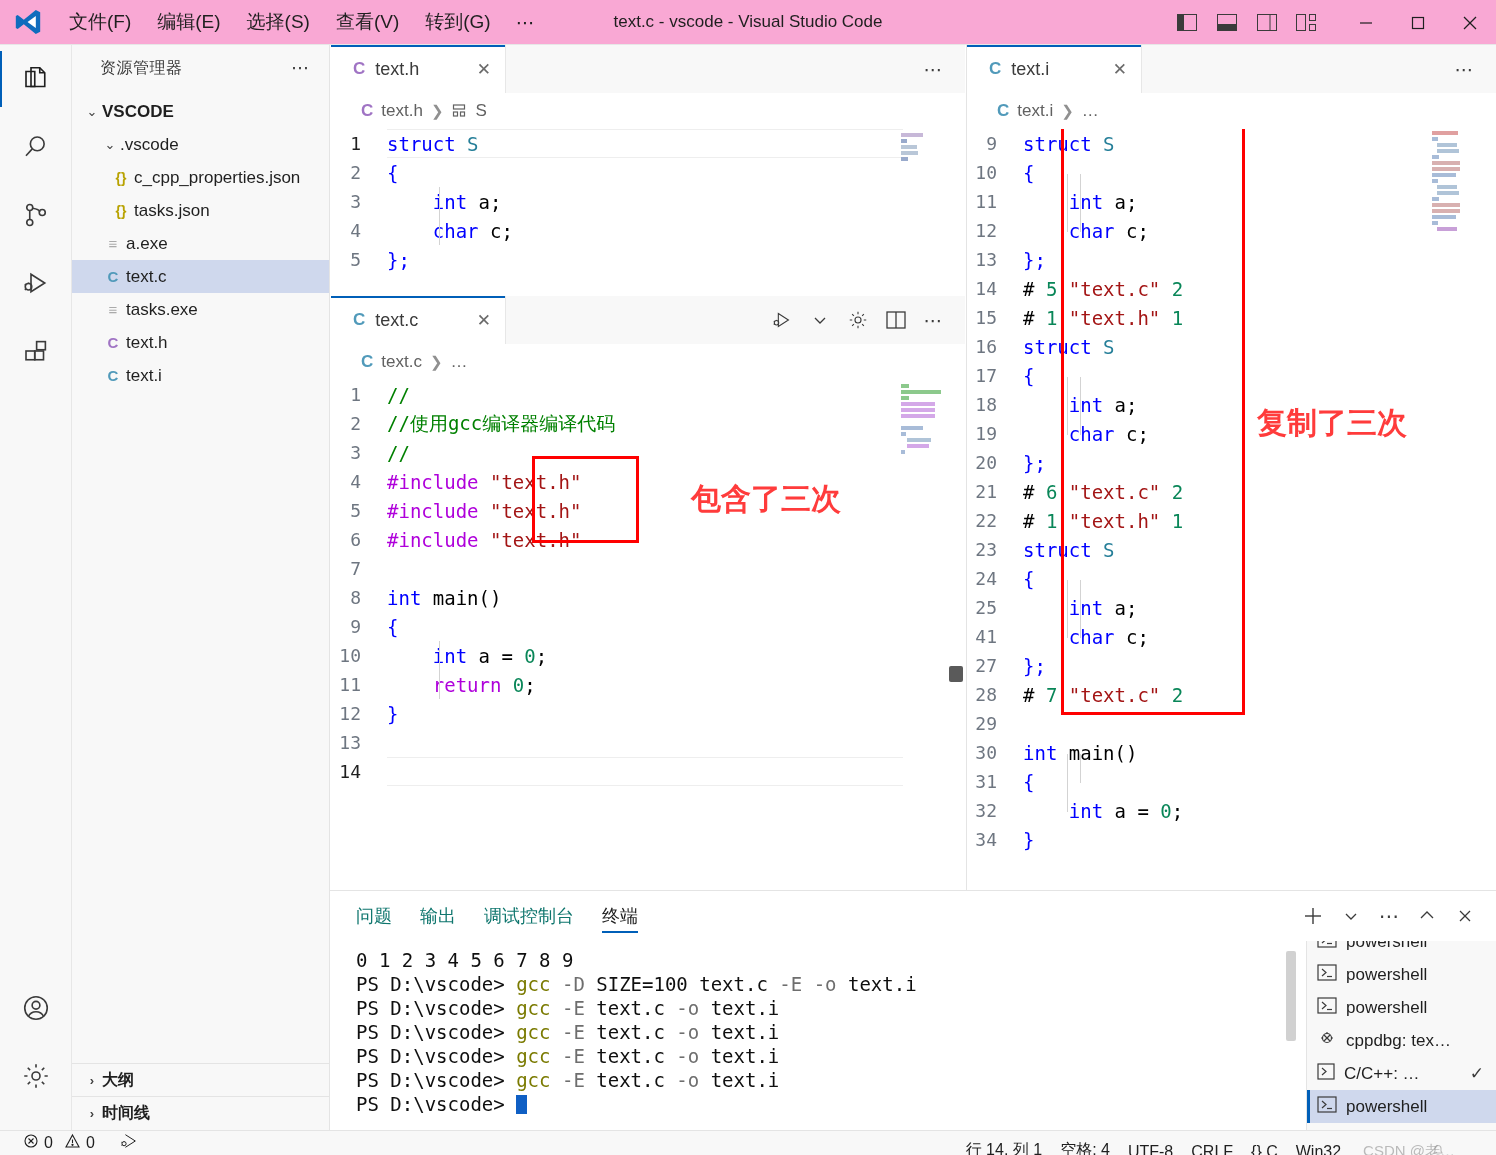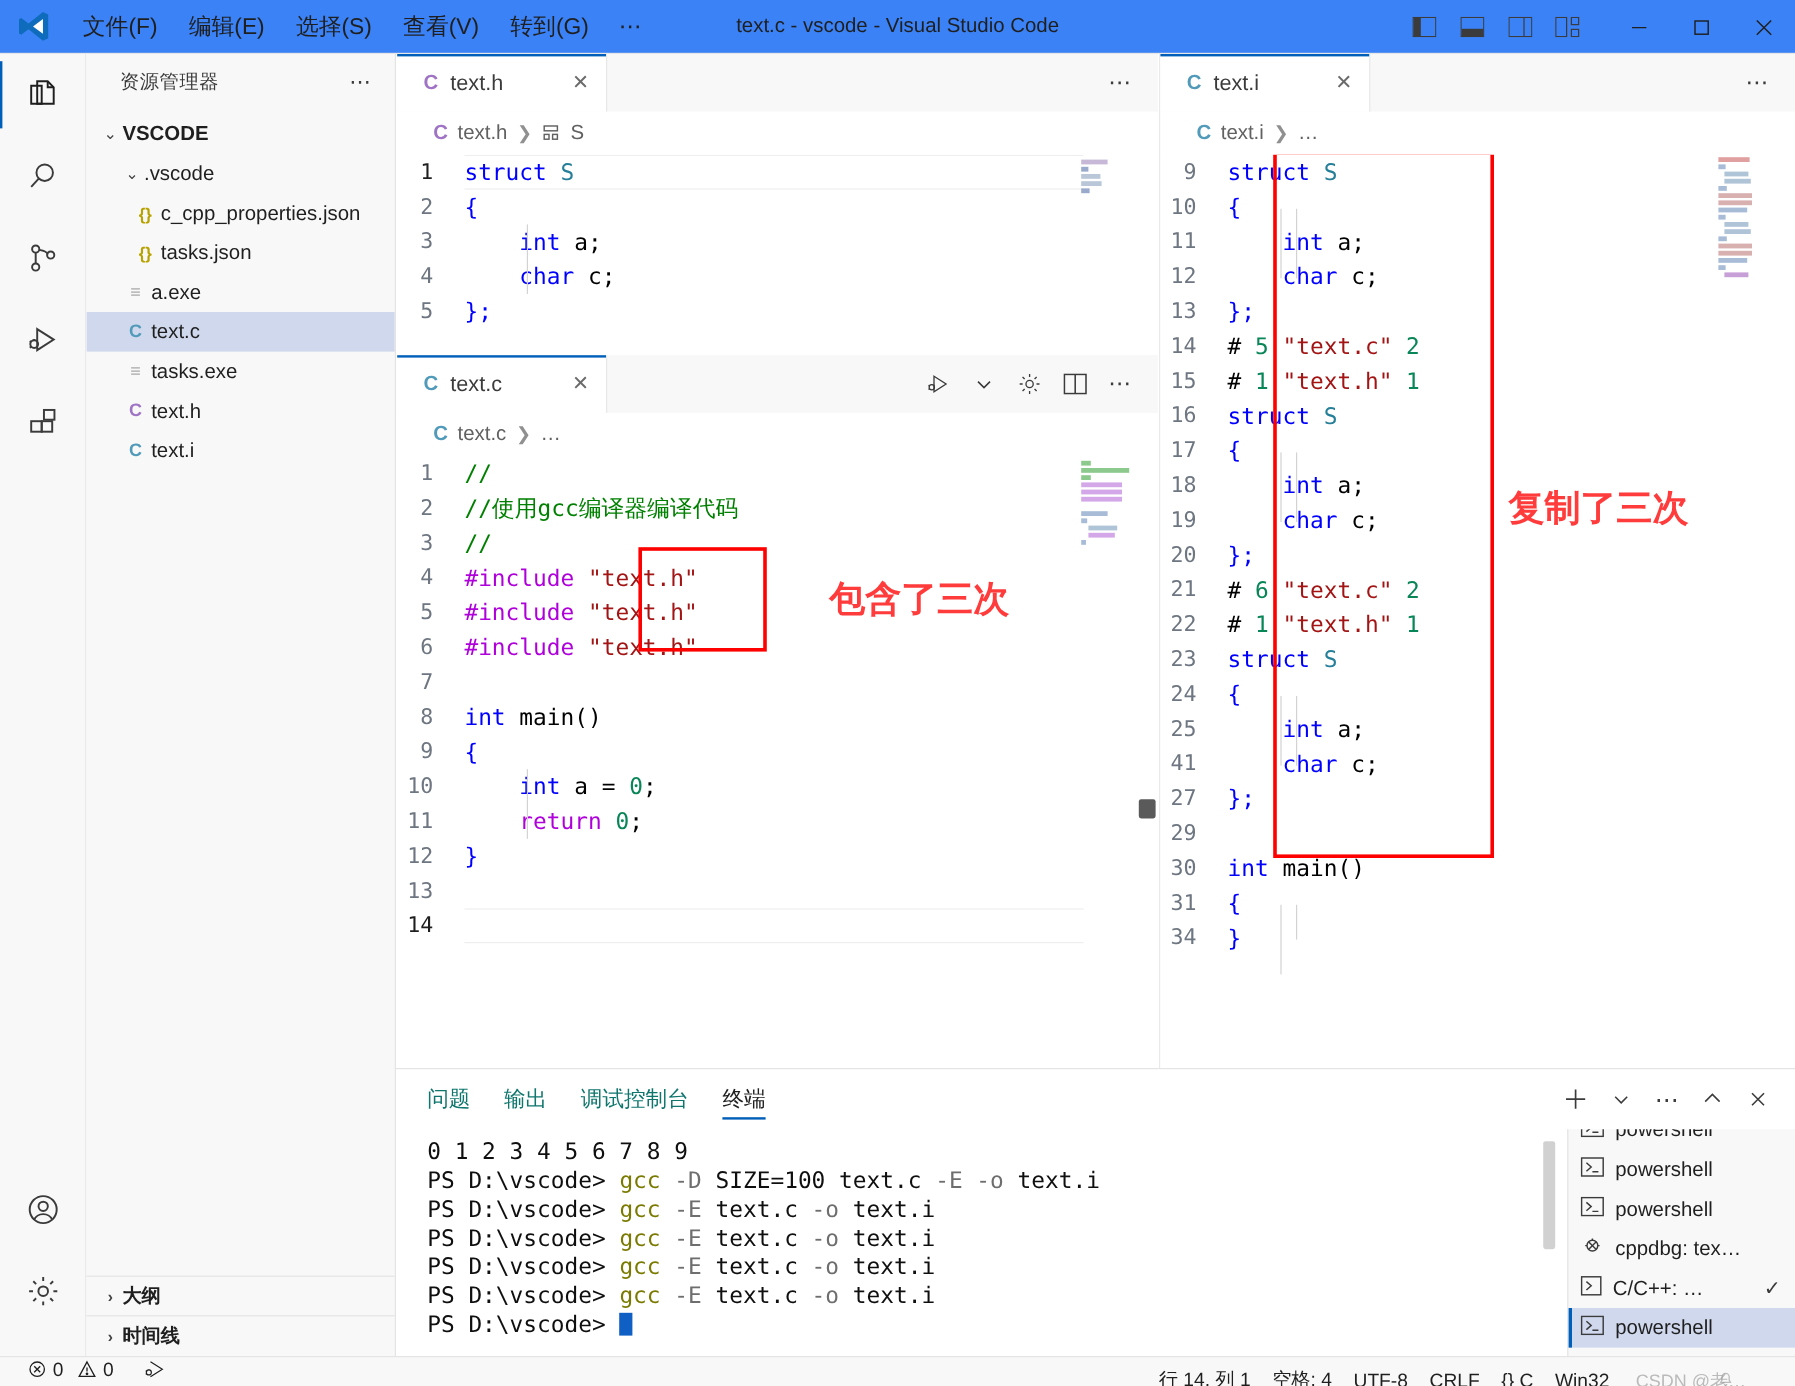--- a/index.html
+++ b/index.html
@@ -6,21 +6,21 @@
   html, body {
     width: 1496px; height: 1155px;
     font-family: "Liberation Sans", "DejaVu Sans", sans-serif;
     background: #f8f8f8; overflow: hidden;
   }
   .app { position: relative; width: 1496px; height: 1155px; background: #ffffff; }
 
   
   .titlebar {
     position: absolute; left: 0; top: 0; width: 1496px; height: 45px;
-    background: #3b82f6; display: flex; align-items: center;
+    background: #f9a8d4; display: flex; align-items: center;
     border-bottom: 1px solid #e7e7e7;
   }
   .vs-logo { width: 56px; height: 45px; display: flex; align-items: center; justify-content: center; }
   .menu { display: flex; align-items: center; gap: 0px; }
   .menu-item {
     font-size: 19px; color: #1f1f1f; padding: 4px 13px; cursor: default;
     white-space: nowrap;
   }
   .menu-dots { font-size: 19px; color: #1f1f1f; padding: 4px 12px; letter-spacing: 2px; }
   .win-title {
@@ -649,30 +649,38 @@
           </div>
           <div class="codeline">
             <span class="lnum">41</span>
             <span class="ltext"><span class="plain">    </span><span class="kw">char</span><span class="plain"> c;</span></span>
           </div>
           <div class="codeline">
             <span class="lnum">27</span>
             <span class="ltext"><span class="kw">};</span></span>
           </div>
           <div class="codeline">
+            <span class="lnum">28</span>
+            <span class="ltext"><span class="plain"># </span><span class="num">7</span><span class="plain"> </span><span class="str">"text.c"</span><span class="plain"> </span><span class="num">2</span></span>
+          </div>
+          <div class="codeline">
             <span class="lnum">29</span>
             <span class="ltext"></span>
           </div>
           <div class="codeline">
             <span class="lnum">30</span>
             <span class="ltext"><span class="kw">int</span><span class="plain"> main()</span></span>
           </div>
           <div class="codeline">
             <span class="lnum">31</span>
             <span class="ltext"><span class="kw">{</span></span>
+          </div>
+          <div class="codeline">
+            <span class="lnum">32</span>
+            <span class="ltext"><span class="plain">    </span><span class="kw">int</span><span class="plain"> a </span><span class="plain">=</span><span class="plain"> </span><span class="num">0</span><span class="plain">;</span></span>
           </div>
           <div class="codeline">
             <span class="lnum">34</span>
             <span class="ltext"><span class="kw">}</span></span>
           </div>
         </div>
       <div class="indent-guide" style="left:100px; top:45px; height:58px;"></div>
       <div class="indent-guide" style="left:113px; top:45px; height:58px;"></div>
       <div class="indent-guide" style="left:100px; top:248px; height:58px;"></div>
       <div class="indent-guide" style="left:113px; top:248px; height:58px;"></div>

